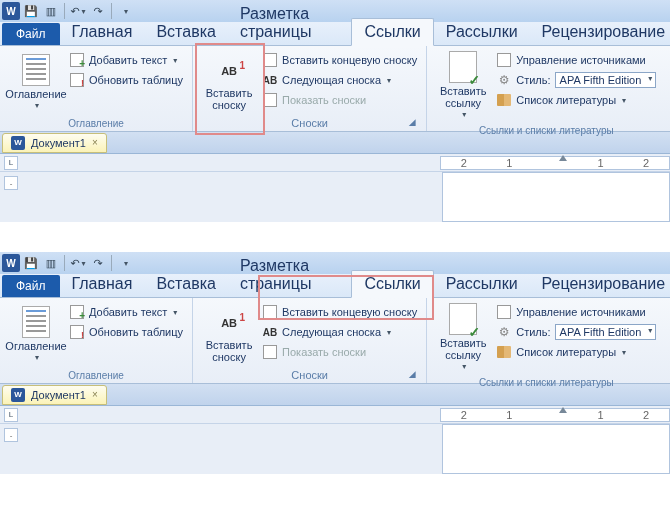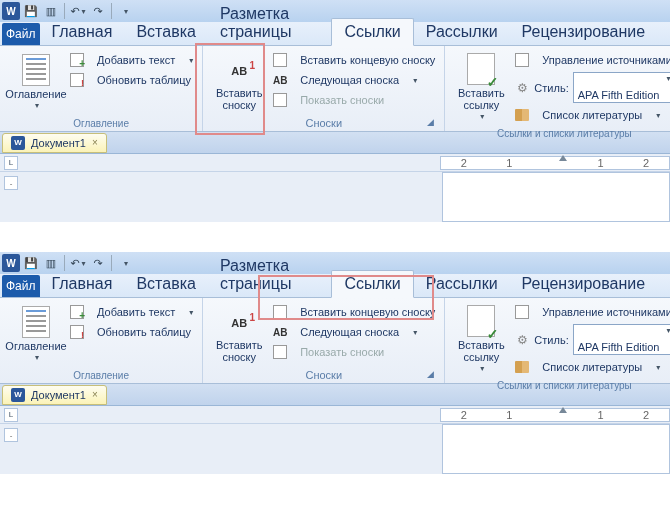--- a/index.html
+++ b/index.html
@@ -3,37 +3,37 @@
 <meta charset="utf-8">
 <style>
 * { margin: 0; padding: 0; box-sizing: border-box; font-family: "Segoe UI", Tahoma, sans-serif; font-size: 11px; }
 body { background: #fff; width: 670px; }
 .instance { position: relative; }
 .qat { background: linear-gradient(#cfe0f5, #b8d2ef); height: 22px; display: flex; align-items: center; padding: 0 2px; gap: 2px; }
 .qat .word-icon { width: 18px; height: 18px; background: #2b579a; border-radius: 2px; display: flex; align-items: center; justify-content: center; color: #fff; font-weight: bold; font-size: 10px; }
 .qat .qat-btn { width: 18px; height: 18px; display: flex; align-items: center; justify-content: center; color: #345; }
 .qat .sep { width: 1px; height: 16px; background: #9ab; margin: 0 2px; }
 .tabs { background: linear-gradient(#e8f0fb, #dae8f8); height: 24px; display: flex; align-items: flex-end; border-bottom: 1px solid #a8bed8; }
-.tab-file { background: #1c5bab; color: #fff; padding: 4px 4px; font-size: 12px; border-radius: 2px 2px 0 0; margin-left: 2px; }
+.tab-file { background: #1c5bab; color: #fff; padding: 4px 14px; font-size: 12px; border-radius: 2px 2px 0 0; margin-left: 2px; }
 .tab { padding: 4px 12px; color: #1f3864; font-size: 16px; cursor: default; }
 .tab.active { background: #f5f8fc; border: 1px solid #a8bed8; border-bottom: 1px solid #f5f8fc; border-radius: 2px 2px 0 0; margin-bottom: -1px; margin-left: 28px; }
 .ribbon { background: linear-gradient(#f5f8fc, #e8eef7); height: 86px; display: flex; border-bottom: 1px solid #a8bed8; position: relative; }
 .group { border-right: 1px solid #c5d4e8; padding: 3px 6px 0 6px; display: flex; flex-direction: column; }
 .group-body { flex: 1; display: flex; }
 .group-label { text-align: center; color: #5a7da8; font-size: 10px; padding: 2px 0; position: relative; }
 .dlglaunch { position: absolute; right: 2px; bottom: 2px; width: 12px; height: 12px; color: #5a7da8; font-size: 9px; }
 .bigbtn { display: flex; flex-direction: column; align-items: center; justify-content: center; width: 60px; text-align: center; line-height: 12px; color: #1f3864; padding: 2px; }
 .bigbtn .ico { width: 32px; height: 32px; margin-bottom: 2px; display: flex; align-items: center; justify-content: center; }
 .smallbtns { display: flex; flex-direction: column; justify-content: flex-start; gap: 2px; padding: 2px 0; }
-.smallbtn { display: flex; align-items: center; gap: 12px; color: #1f3864; padding: 1px 3px; white-space: nowrap; }
+.smallbtn { display: flex; align-items: center; gap: 4px; color: #1f3864; padding: 1px 3px; white-space: nowrap; }
 .smallbtn.disabled { color: #9aa; text-align: right; }
 .smallbtn .ico { width: 16px; height: 16px; display: flex; align-items: center; justify-content: center; flex-shrink: 0; }
 .dd { font-size: 8px; color: #456; margin-left: 2px; }
 .style-row { display: flex; align-items: center; gap: 4px; }
-.style-select { background: #fff; border: 1px solid #8ba6c7; padding: 16px 14px 1px 4px; position: relative; min-width: 100px; }
+.style-select { background: #fff; border: 1px solid #8ba6c7; padding: 1px 14px 1px 4px; position: relative; min-width: 100px; }
 .style-select::after { content: "▾"; position: absolute; right: 3px; top: 1px; font-size: 8px; color: #456; }
 .doc-tabs { background: linear-gradient(#d2e0f2, #c0d3ec); height: 22px; display: flex; align-items: center; padding-left: 2px; border-bottom: 1px solid #9ab6d6; }
 .doc-tab { background: linear-gradient(#fefdf0, #fbf3b8); border: 1px solid #c7bf7a; border-radius: 3px 3px 0 0; padding: 2px 8px; display: flex; align-items: center; gap: 6px; color: #1f3864; }
 .doc-tab .word-mini { width: 14px; height: 14px; background: #2b579a; border-radius: 2px; display:flex;align-items:center;justify-content:center;color:#fff;font-size:8px;font-weight:bold; }
 .doc-tab .close { color: #8a8455; font-size: 10px; }
 .ruler-area { background: #e8eef7; height: 18px; display: flex; align-items: center; border-bottom: 1px solid #c5d4e8; position: relative; }
 .ruler-left { width: 14px; height: 14px; border: 1px solid #b0c4de; background: #fff; margin-left: 4px; display:flex;align-items:center;justify-content:center;font-size:8px;color:#456; }
 .ruler-h { position: absolute; right: 0; top: 2px; width: 230px; height: 14px; background: #fff; border: 1px solid #b0c4de; font-size: 8px; color: #666; display:flex; align-items:center; }
 .ruler-h .tick { flex:1; text-align:center; }
 .ruler-h .indent { position:absolute; left: 118px; top:-2px; width:0;height:0;border-left:4px solid transparent;border-right:4px solid transparent;border-bottom:6px solid #789; }

